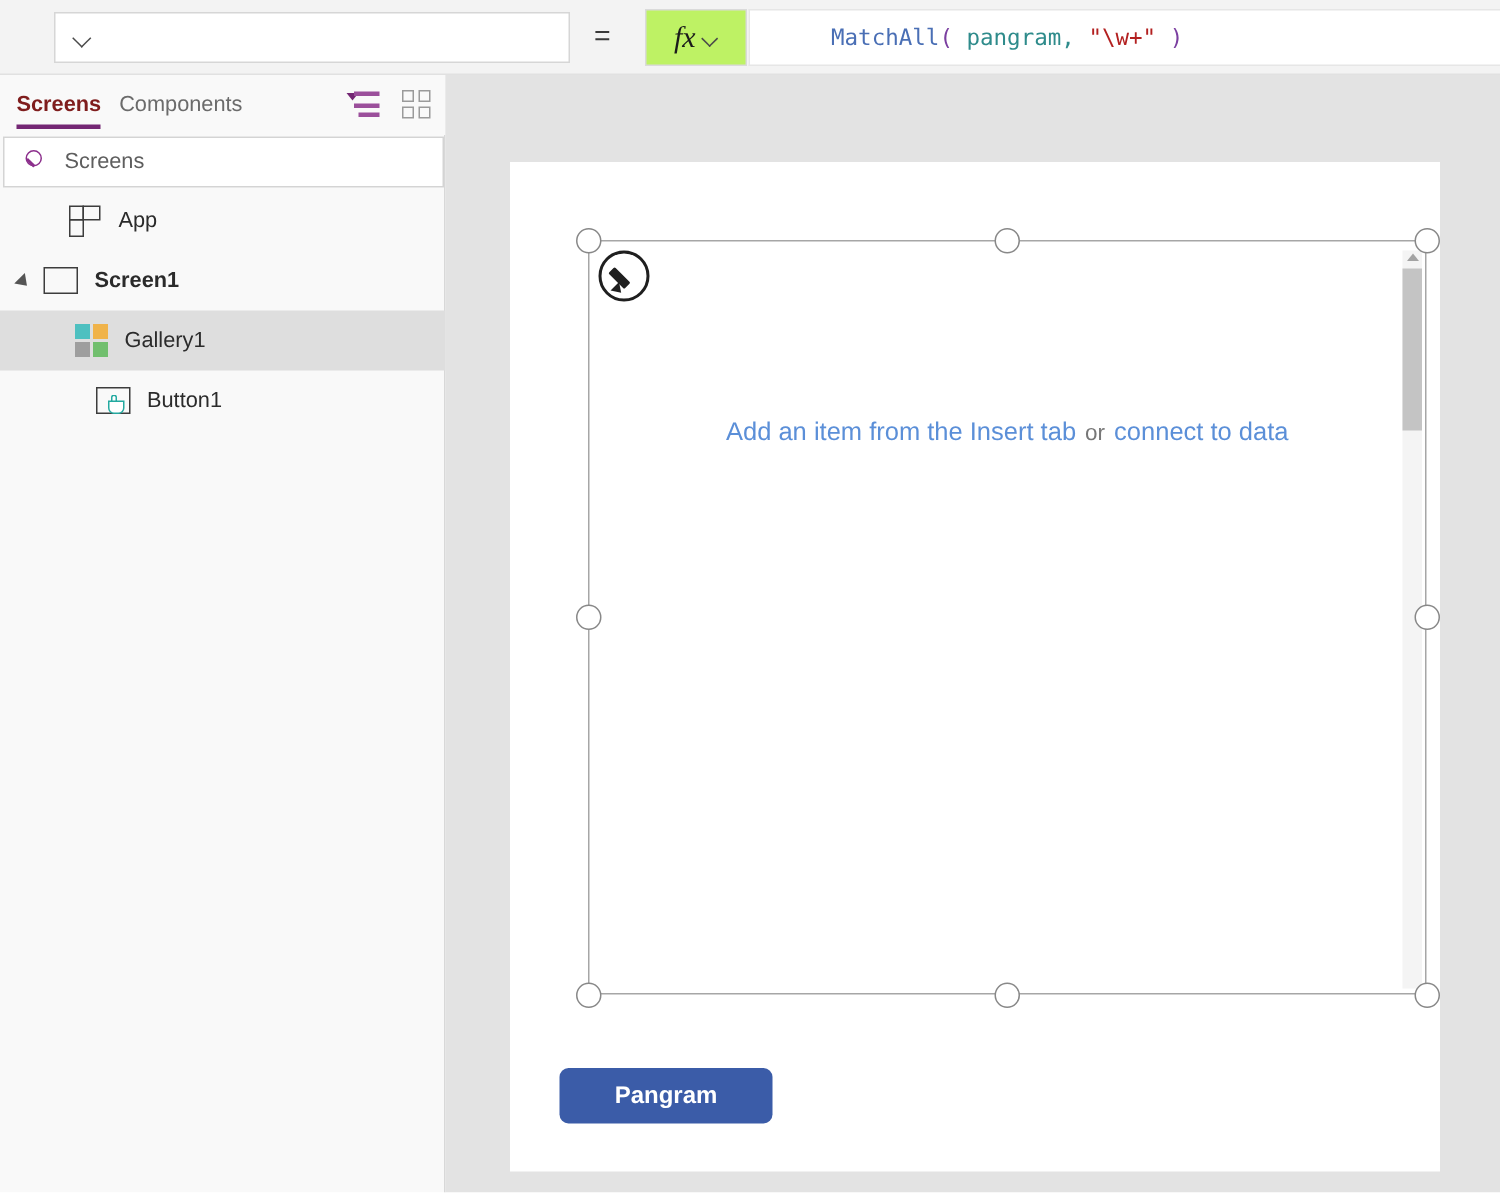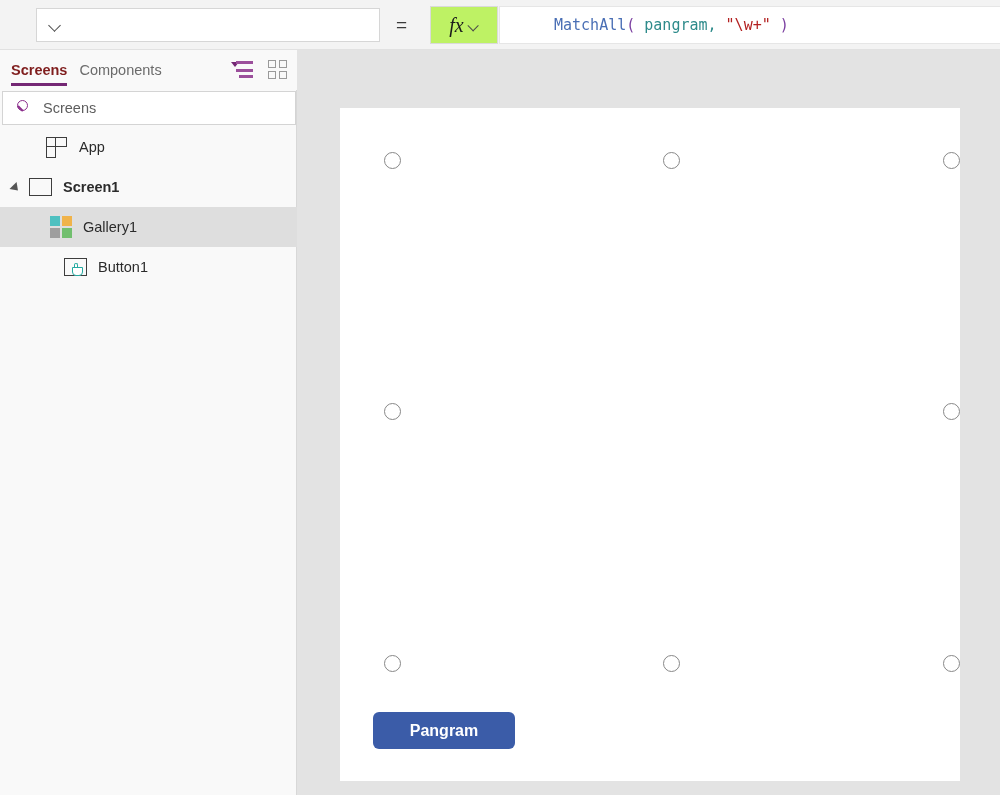--- a/index.html
+++ b/index.html
@@ -337,20 +337,37 @@
         <span class="tlabel" style="margin-left:10px;">Button1</span>
       </div>
 
     </div>
   </div>
 
   <div class="canvasarea">
     <div class="appscreen"></div>
   </div>
 
+  <div class="gallery-ctl">
+    <div class="gallery-box"></div>
+
+    <div class="gal-empty">
+      <span class="lnk">Add an item from the Insert tab</span><span class="mid" style="margin:0 6px;">or</span><span class="lnk">connect to data</span>
+    </div>
+
+    <div class="gal-scroll">
+      <span class="up"></span>
+      <span class="thumb"></span>
+    </div>
+
+    <div class="pencil">
+      <span class="body"></span>
+        <span class="tip"></span>
+    </div>
+  </div>
 
   <div class="handle" style="left:384px; top:152px;"></div>
   <div class="handle" style="left:663px; top:152px;"></div>
   <div class="handle" style="left:943px; top:152px;"></div>
   <div class="handle" style="left:384px; top:403px;"></div>
   <div class="handle" style="left:943px; top:403px;"></div>
   <div class="handle" style="left:384px; top:655px;"></div>
   <div class="handle" style="left:663px; top:655px;"></div>
   <div class="handle" style="left:943px; top:655px;"></div>
 

